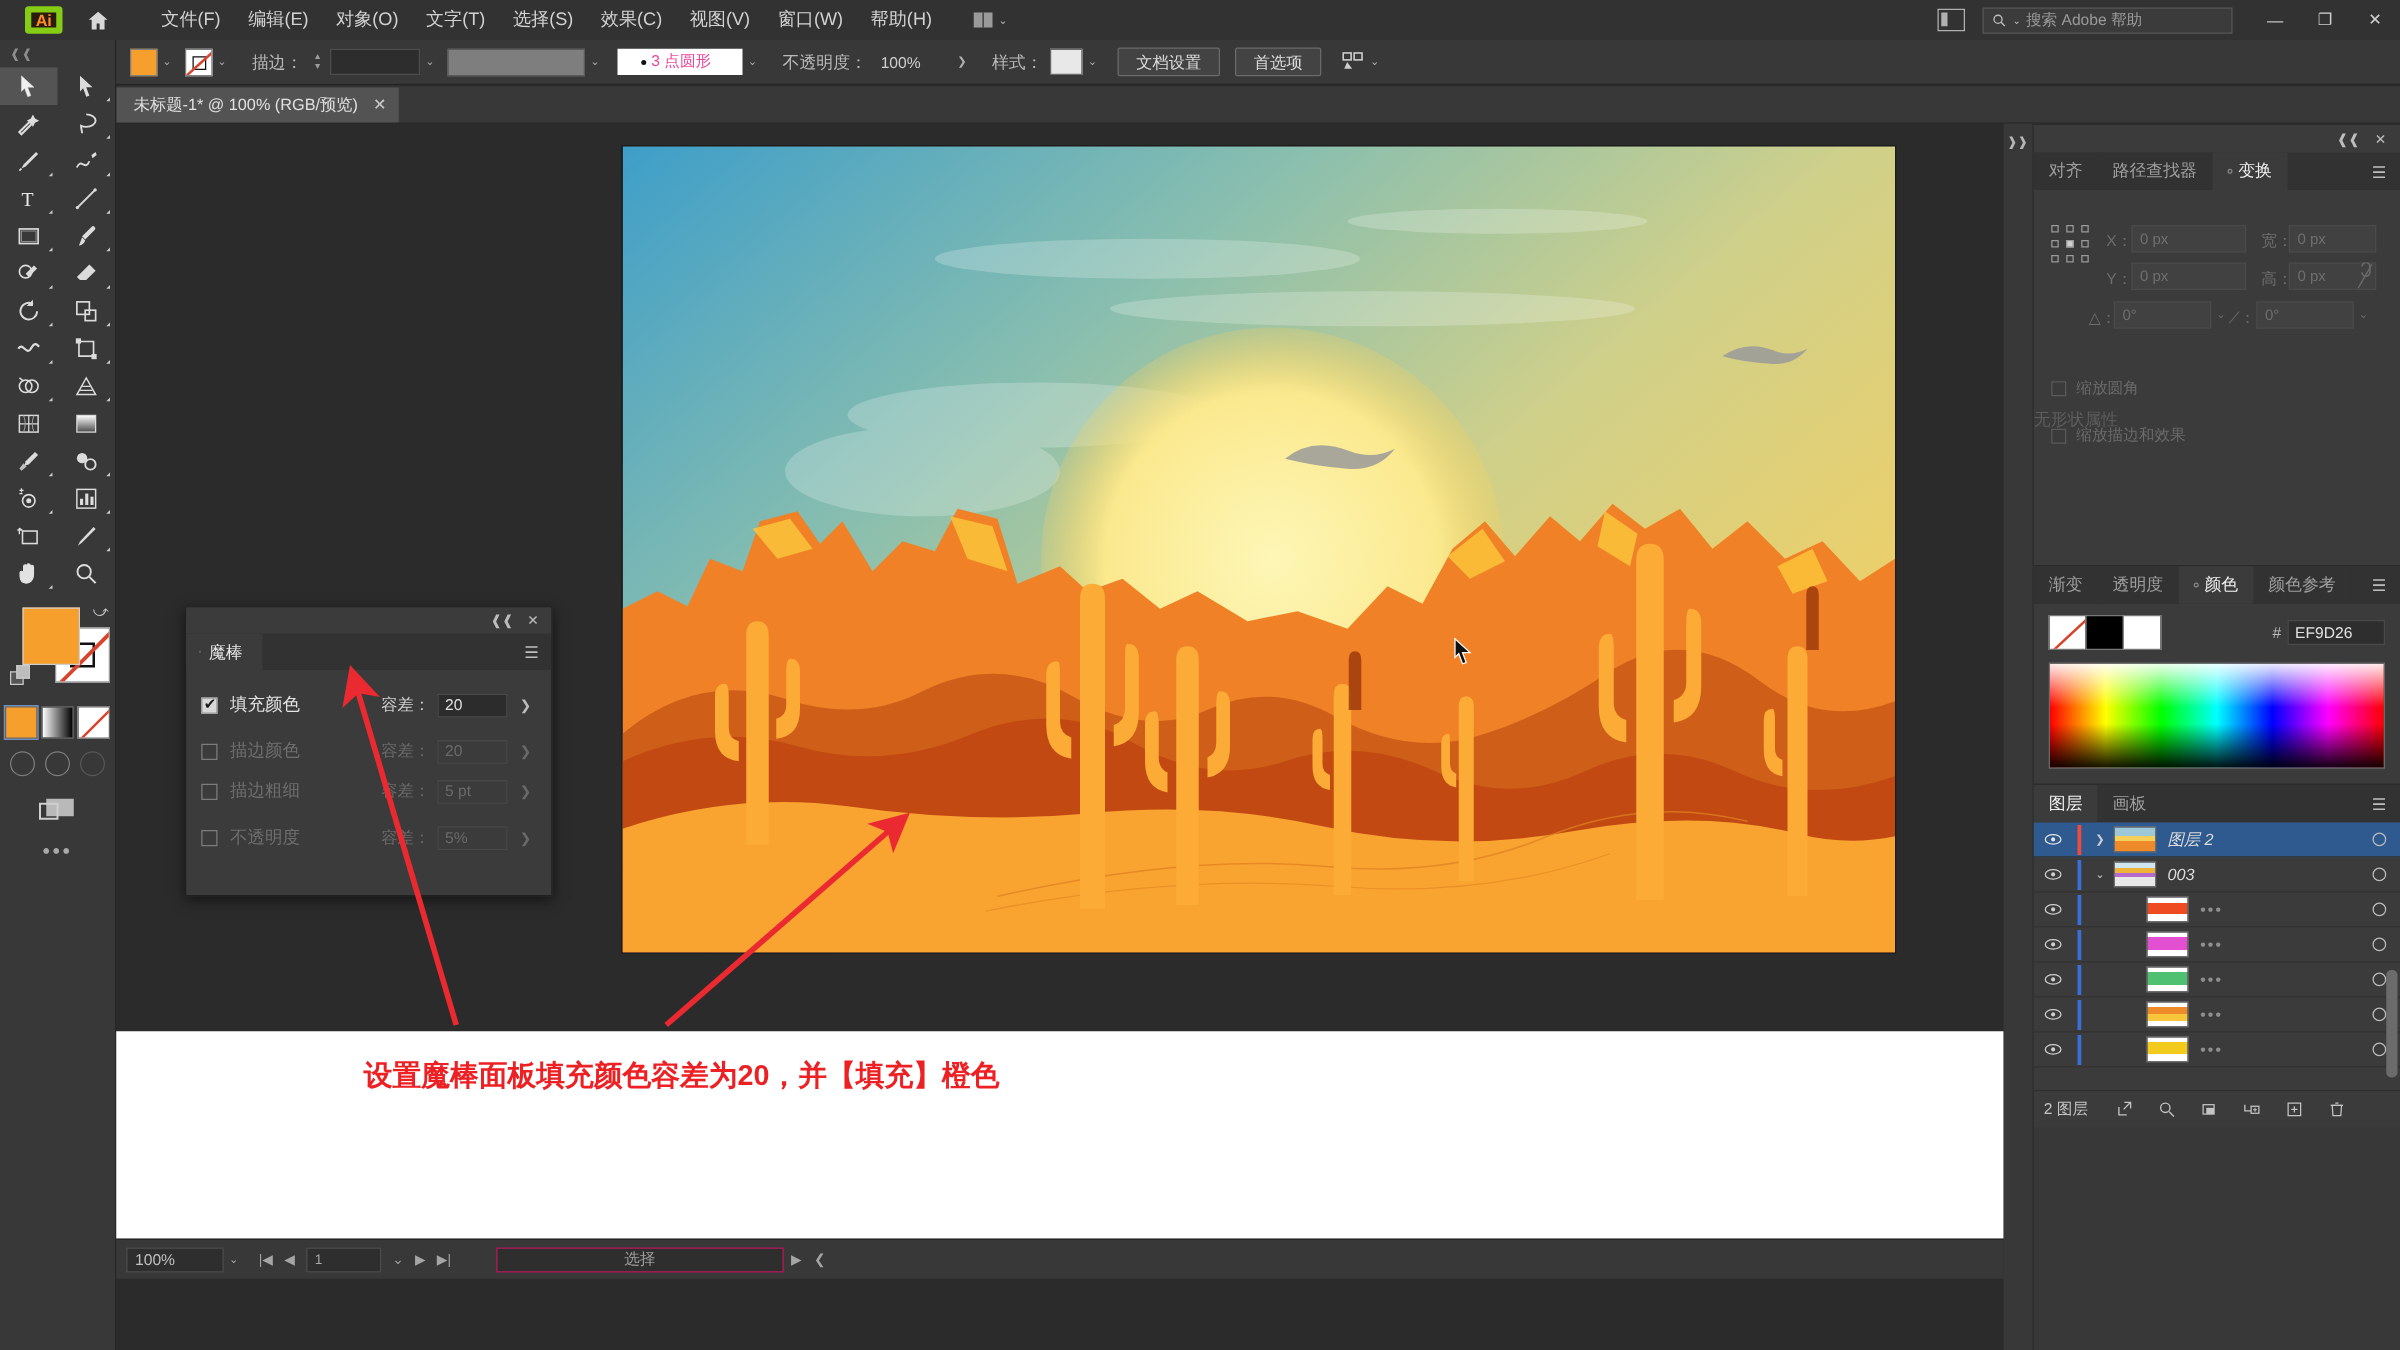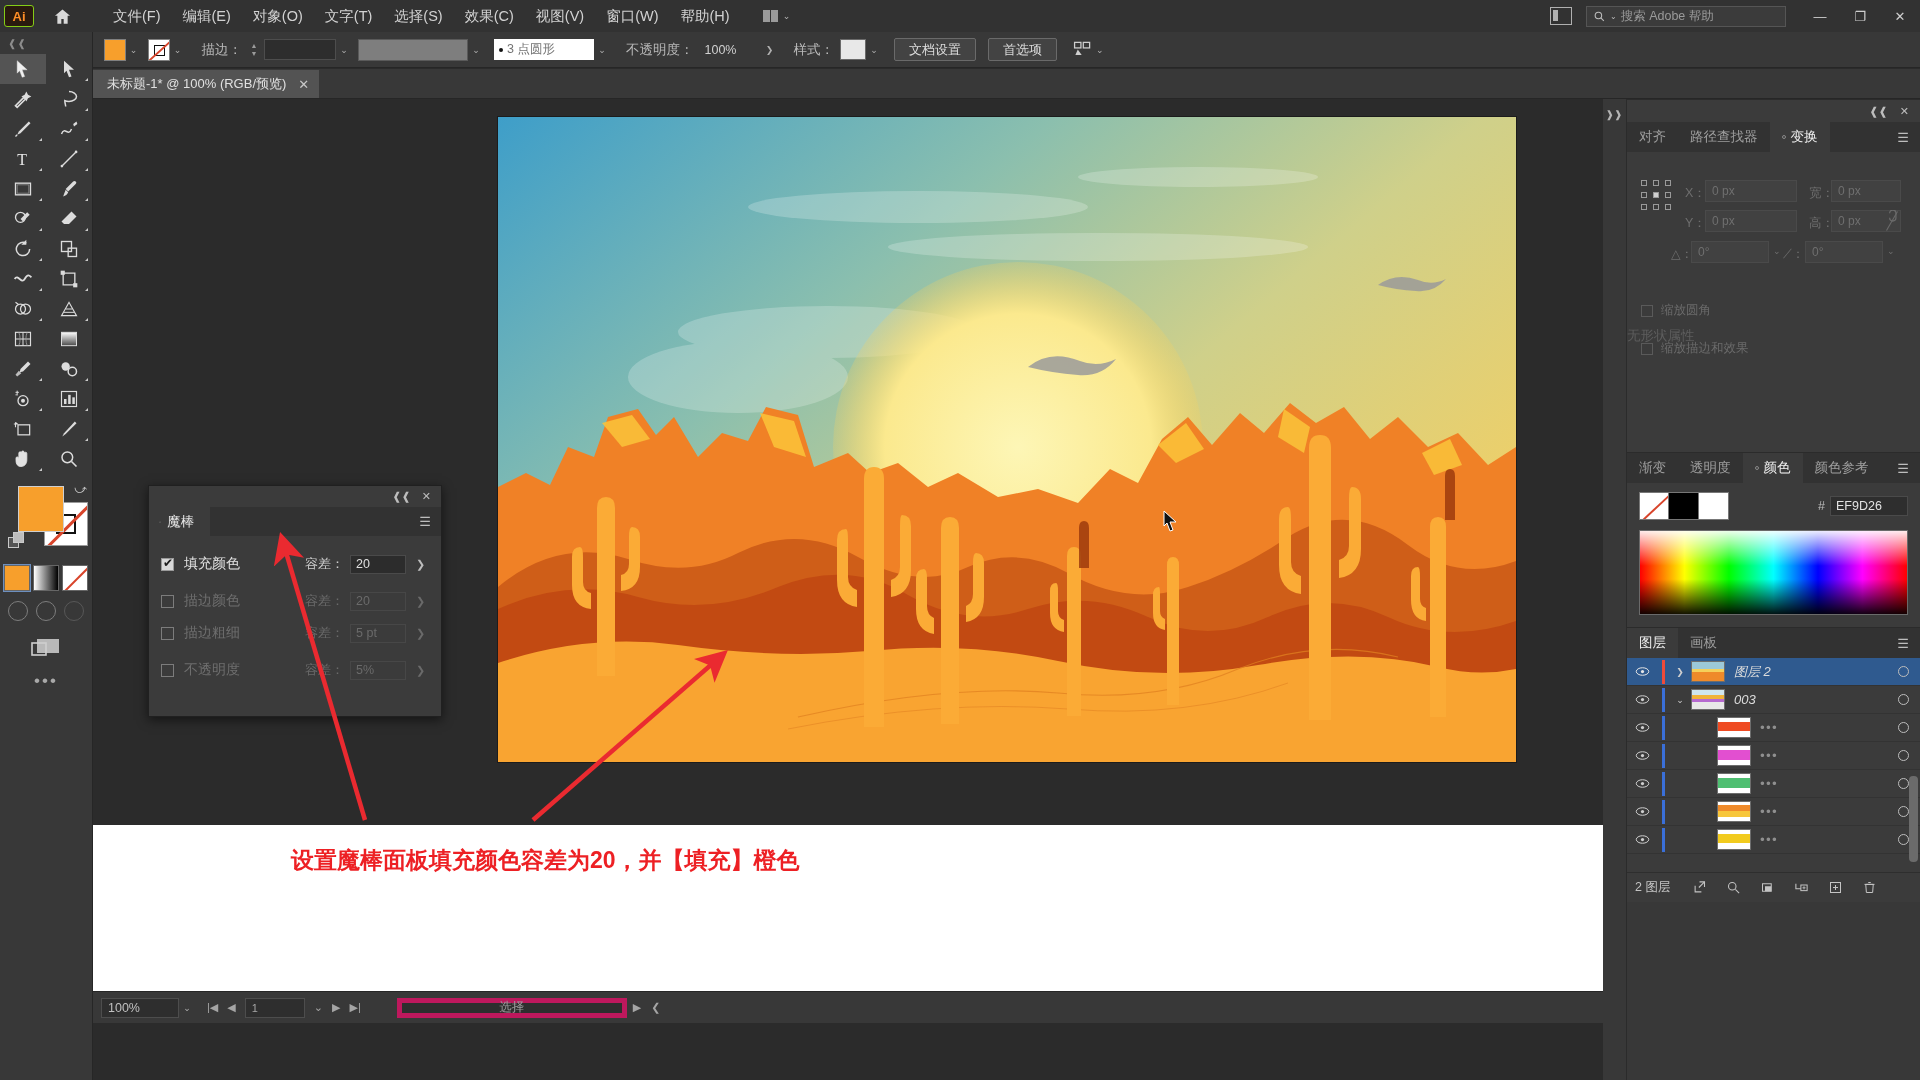--- a/index.html
+++ b/index.html
@@ -2,22 +2,22 @@
 <html><head>
 <meta charset="utf-8">
 <style>
   * { box-sizing: border-box; margin:0; padding:0; }
   html,body { width:1920px; height:1080px; overflow:hidden; background:#2b2b2b;
     font-family:"Liberation Sans","DejaVu Sans",sans-serif; color:#c8c8c8; }
 
   
   .menubar { position:absolute; left:0; top:0; width:1920px; height:32px;
     background:#323232; display:flex; align-items:center; }
-  .ai-logo { width:30px; height:22px; margin-left:4px; background:#2a1a0f;
-    border:1px solid #84cc16; border-radius:3px; color:#ff8d26;
+  .ai-logo { width:30px; height:22px; margin-left:20px; background:#2a1a0f;
+    border:5px solid #84cc16; border-radius:3px; color:#ff8d26;
     font-size:13px; font-weight:bold; display:flex; align-items:center; justify-content:center; }
   .home-icon { margin-left:14px; width:28px; display:flex; align-items:center; justify-content:center; }
   .menu-items { display:flex; margin-left:26px; }
   .menu-item { padding:0 11px; font-size:14.5px; color:#d2d2d2; line-height:32px; cursor:default; }
   .ws-btn { margin-left:16px; display:flex; align-items:center; gap:5px; padding:0 6px; }
   .ws-sq { width:15px; height:12px; background:#9a9a9a; position:relative; }
   .ws-sq::after{ content:""; position:absolute; left:7px; top:0; width:1px; height:12px; background:#323232;}
   .menubar-right { position:absolute; right:0; top:0; height:32px; display:flex; align-items:center; }
   .panel-toggle { width:22px; height:18px; border:1.5px solid #b0b0b0; margin-right:14px; position:relative;}
   .panel-toggle::before{content:"";position:absolute;left:2px;top:2px;width:5px;height:11px;background:#b0b0b0;}
@@ -39,22 +39,22 @@
   .sw-stroke-in { position:absolute; left:5px; top:5px; width:11px; height:11px;
     border:1.6px solid #111; background:#fff; }
   .caret { width:16px; display:flex; align-items:center; justify-content:center; font-size:9px; color:#b0b0b0; }
   .stroke-label { margin-left:16px; font-size:13.5px; color:#b9b9b9; }
   .spinner { width:12px; margin-left:6px; display:flex; flex-direction:column; align-items:center;
     justify-content:center; gap:1px; color:#9b9b9b; font-size:7px; line-height:7px; }
   .inp { height:21px; background:#2d2d2d; border:1px solid #4d4d4d; font-size:12.5px;
     color:#d0d0d0; display:flex; align-items:center; padding:0 6px; }
   .inp-w { width:72px; }
   .gray-box { width:110px; height:22px; background:#7e7e7e; border:1px solid #5a5a5a; margin-left:6px; }
-  .profile-box { width:100px; height:21px; background:#fff; color:#737373; font-size:12.5px;
-    display:flex; align-items:center; gap:4px; padding:0 5px; margin-left:10px; }
+  .profile-box { width:100px; height:21px; background:#fff; color:#ec4899; font-size:12.5px;
+    display:flex; align-items:center; gap:4px; padding:0 19px; margin-left:10px; }
   .profile-dot { width:4px; height:4px; background:#111; border-radius:50%; }
   .opacity-lbl { margin-left:16px; font-size:13.5px; color:#b9b9b9; }
   .style-lbl { margin-left:16px; font-size:13.5px; color:#b9b9b9; }
   .style-sw { width:26px; height:21px; background:#e8e8e8; border:1px solid #6a6a6a; margin-left:6px; }
   .btn-pill { height:23px; border:1px solid #6a6a6a; background:#434343; color:#ddd;
     font-size:13px; display:flex; align-items:center; padding:0 14px; margin-left:12px; border-radius:2px; }
   .align-ic { margin-left:16px; display:flex; align-items:center; gap:4px; }
 
   
   .tabbar { position:absolute; left:93px; top:69px; width:1827px; height:30px; background:#383838;
@@ -104,21 +104,21 @@
   .whitepage { position:absolute; left:0px; top:726px; width:1510px; height:166px; background:#fff; }
   .caption { position:absolute; left:198px; top:16px; width:1200px; color:#ed2024;
     font-size:23px; line-height:39px; font-weight:bold; }
   .statusbar { position:absolute; left:0; bottom:0; width:1510px; height:32px; background:#383838;
     border-top:1px solid #262626; display:flex; align-items:center; font-size:12.5px; color:#c0c0c0; }
   .sb-zoom { width:78px; height:20px; background:#2e2e2e; border:1px solid #4d4d4d;
     margin-left:8px; display:flex; align-items:center; padding-left:6px; }
   .sb-nav { display:flex; align-items:center; gap:9px; margin-left:12px; color:#a5a5a5; font-size:11px; }
   .sb-page { width:60px; height:20px; background:#2e2e2e; border:1px solid #4d4d4d;
     display:flex; align-items:center; padding-left:6px; }
-  .sb-sel { width:230px; height:20px; background:#2e2e2e; border:5px solid #be185d; margin-left:36px;
+  .sb-sel { width:230px; height:20px; background:#2e2e2e; border:1px solid #be185d; margin-left:36px;
     display:flex; align-items:center; justify-content:center; color:#9f9f9f; }
 
   
   .annot { position:absolute; left:0; top:0; width:1920px; height:1080px; pointer-events:none; }
 
   
   .wand { position:absolute; left:148px; top:485px; width:294px; height:232px;
     background:#3b3b3b; border:1px solid #202020; box-shadow:0 3px 10px rgba(0,0,0,.55); }
   .wand-bar { height:21px; background:#3b3b3b; display:flex; align-items:center;
     justify-content:flex-end; gap:11px; padding-right:10px; color:#bdbdbd; font-size:11px; }

